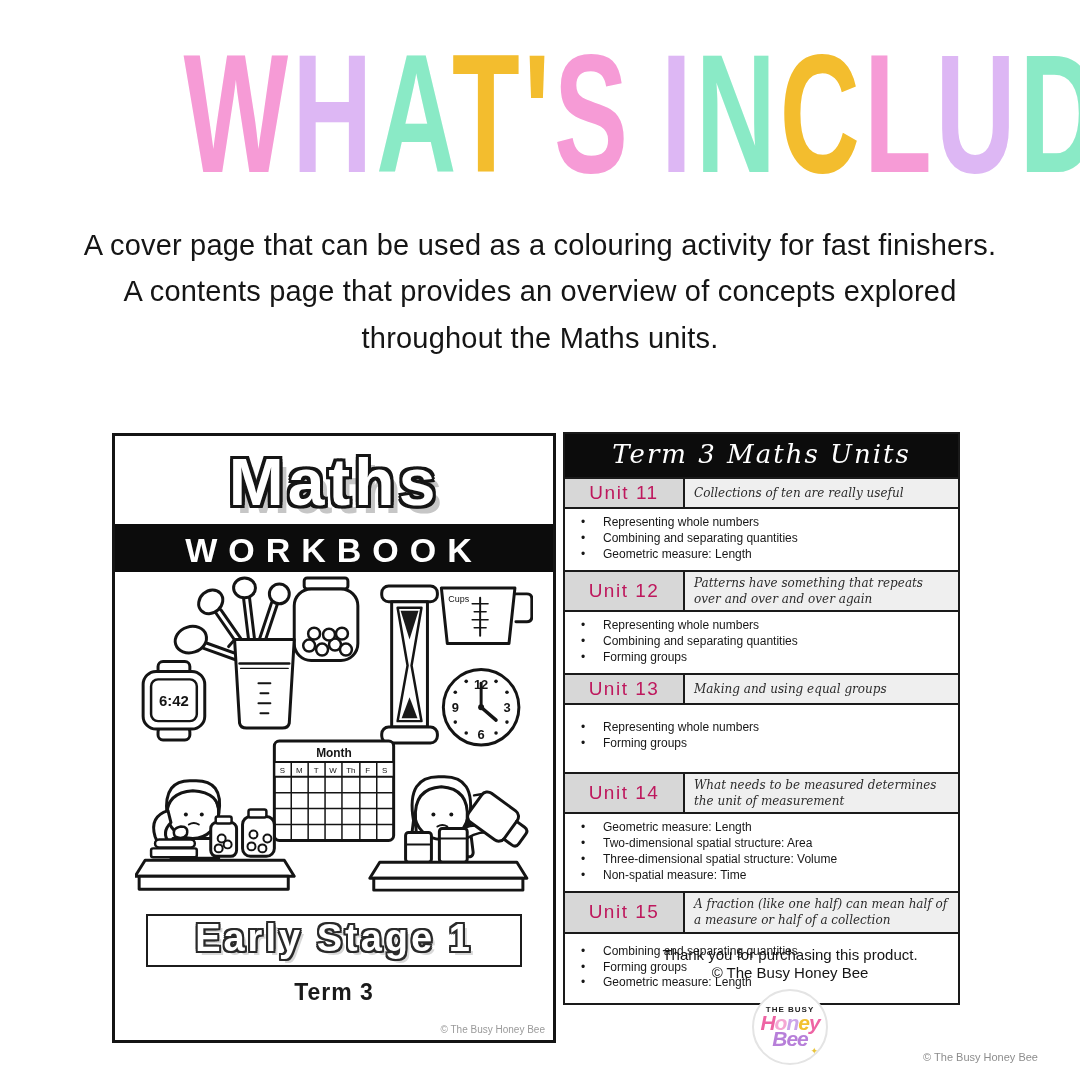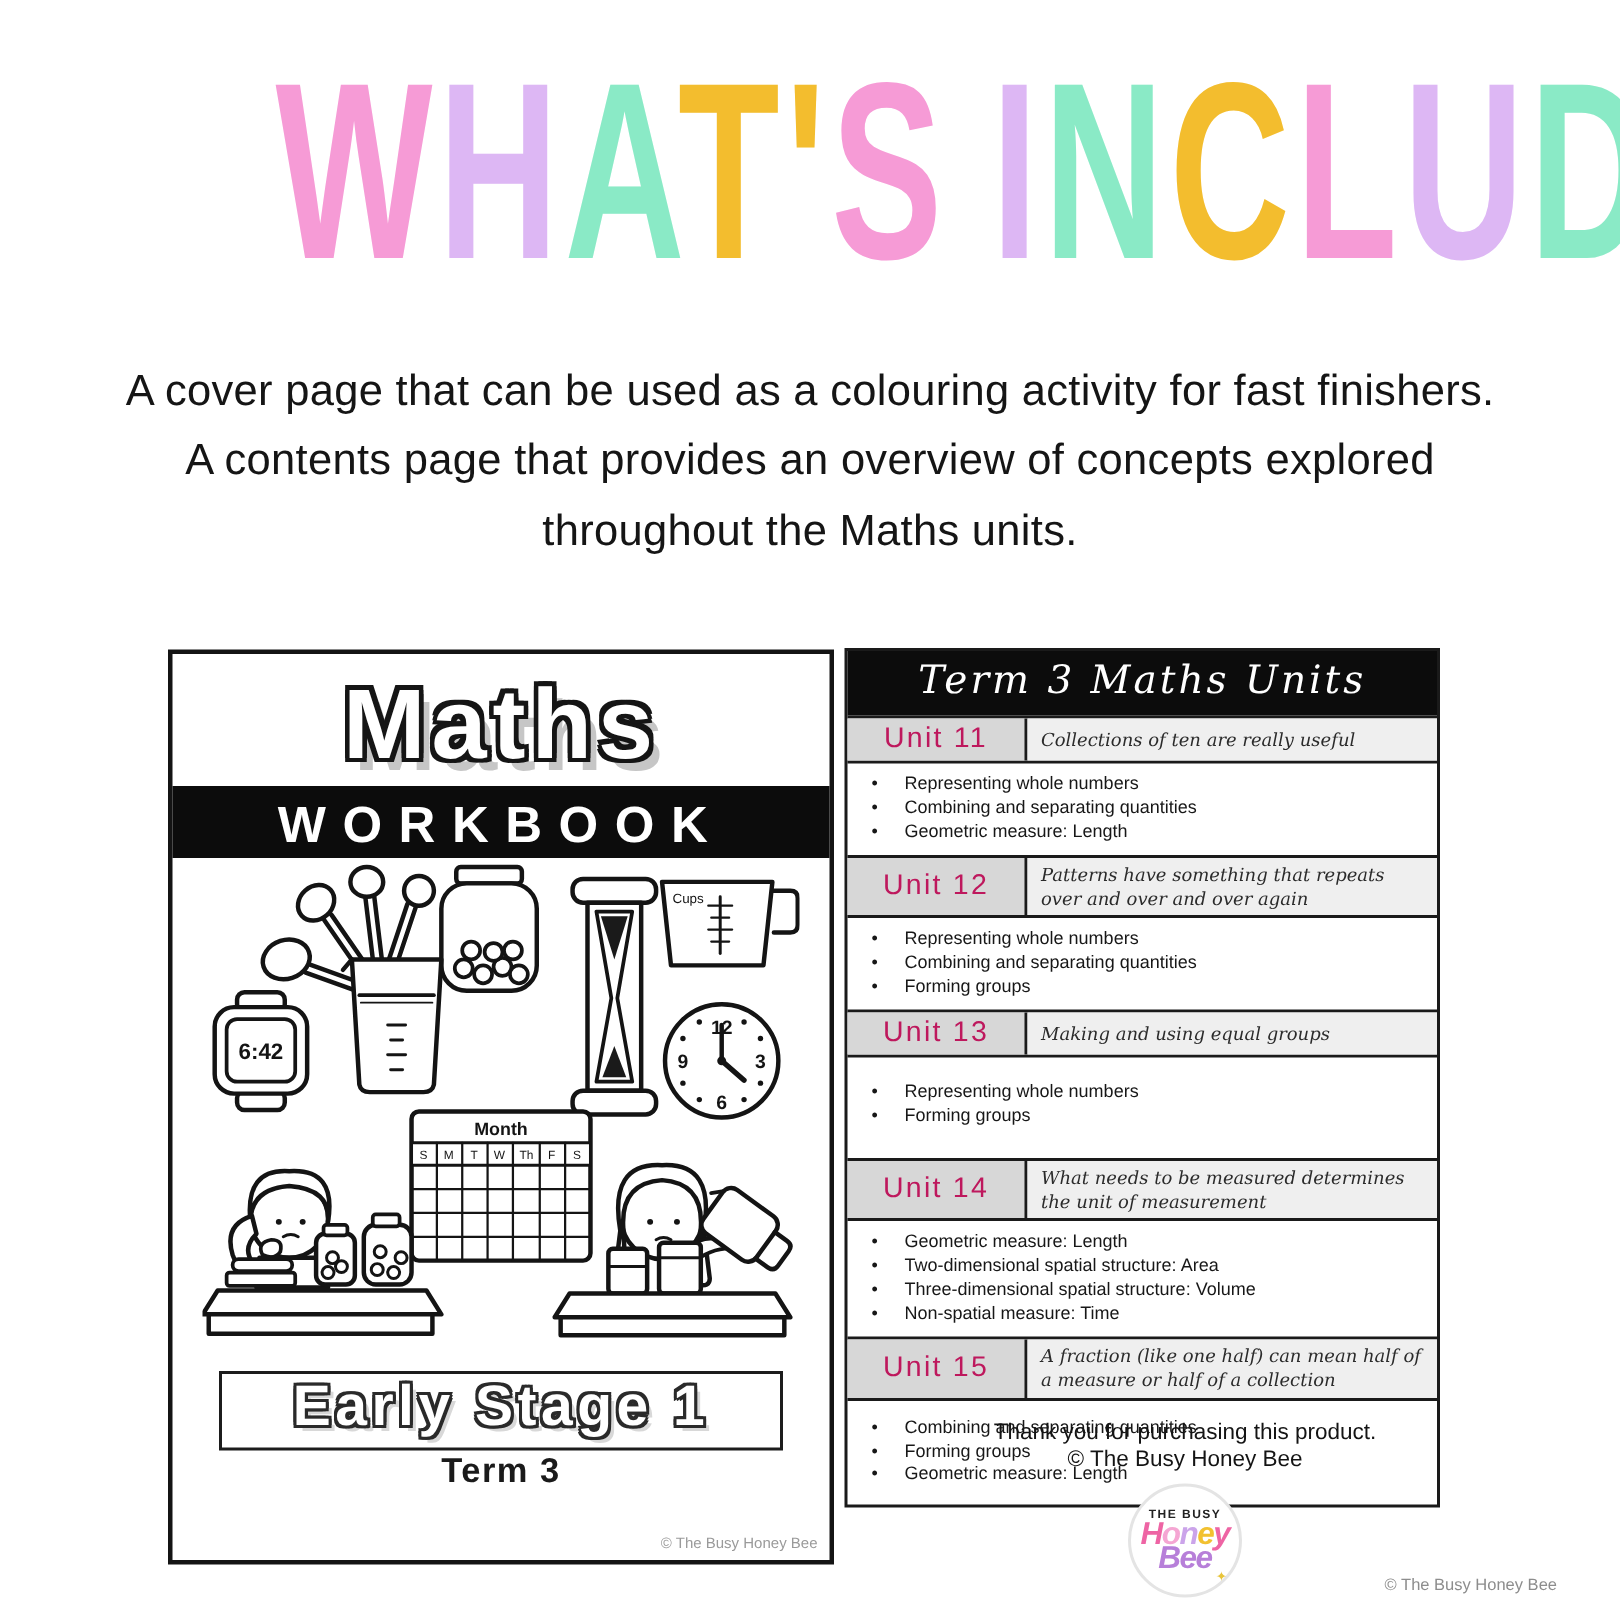--- a/index.html
+++ b/index.html
@@ -16,21 +16,21 @@
     font-family:"Liberation Sans", sans-serif; font-weight:bold;
     font-size:168px; line-height:1.0; letter-spacing:6px;
     transform:scaleX(0.66); transform-origin:center;
   }
   .main-title .sp { display:inline-block; width:44px; }
 
   
   .intro {
     position:absolute; top:222px; left:80px; width:920px;
     text-align:center; font-size:29px; line-height:1.6;
-    color:#151515; letter-spacing:0.2px;margin-top:16px;
+    color:#151515; letter-spacing:0.2px;
   }
 
   
   .cover-page {
     position:absolute; left:112px; top:433px; width:444px; height:610px;
     border:3px solid #141414; background:#fff;
   }
   .cover-title {
     margin-top:8px; text-align:center; font-weight:bold;
     font-size:66px; letter-spacing:4px; color:#ffffff;
@@ -49,21 +49,21 @@
   .stage-banner {
     width:86%; margin:2px auto 0; border:2px solid #1c1c1c; background:#fff;
     text-align:center; font-size:38px; font-weight:bold; letter-spacing:3px;
     color:#ffffff; padding:1px 16px 5px;
     text-shadow:
       -2px -2px 0 #2a2a2a, -2px 0 0 #2a2a2a, -2px 2px 0 #2a2a2a,
        0 -2px 0 #2a2a2a,  0 2px 0 #2a2a2a,
        2px -2px 0 #2a2a2a, 2px 0 0 #2a2a2a, 2px 2px 0 #2a2a2a,
        4px 4px 0 #d8d8d8;
   }
-  .term-label { text-align:center; font-size:23px; font-weight:bold; margin-top:0; letter-spacing:1px; }
+  .term-label { text-align:center; font-size:23px; font-weight:bold; margin-top:12px; letter-spacing:1px; }
   .cover-copyright { position:absolute; right:8px; bottom:5px; font-size:10px; color:#9a9a9a; }
 
   
   .contents-page {
     position:absolute; left:563px; top:432px; width:397px;
     background:#fff; border:2px solid #1a1a1a;
   }
   .contents-header {
     background:#0c0c0c; color:#fff; text-align:center;
     font-family:"DejaVu Serif", cursive; font-style:italic;

